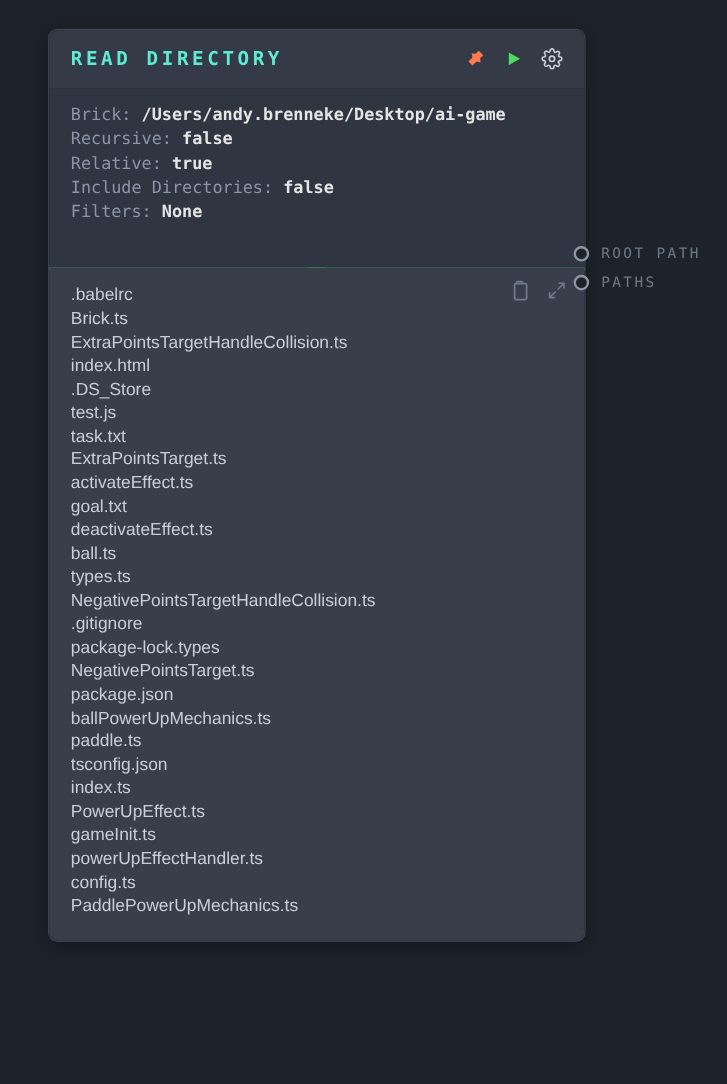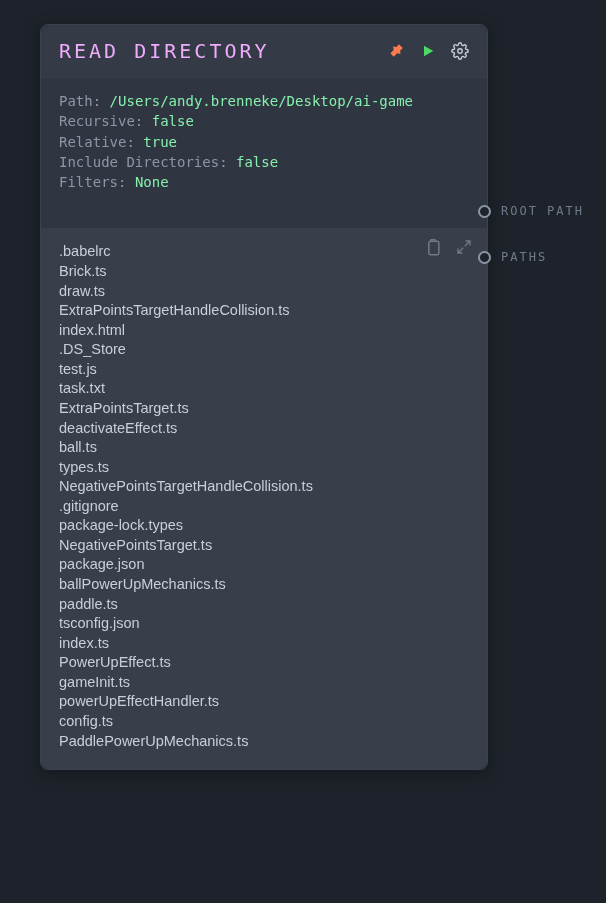--- a/index.html
+++ b/index.html
@@ -25,45 +25,45 @@
       display: flex;
       align-items: center;
       justify-content: space-between;
       padding: 14px 18px 16px 18px;
       background: #343a46;
       border-top-left-radius: 8px;
       border-top-right-radius: 8px;
     }
     .title {
       font-family: 'Menlo', 'Consolas', monospace;
-      font-size: 20px;
-      font-weight: 400;
+      font-size: 16px;
+      font-weight: 700;
       letter-spacing: 3px;
-      color: #f0abfc;
+      color: #5eead4;
     }
     .header-actions {
       display: flex;
       align-items: center;
       gap: 14px;
     }
     .icon-btn { cursor: pointer; display: flex; align-items: center; justify-content: center; width: 18px; height: 18px; }
     .pin-icon { color: #ff7a4f; }
     .run-icon { color: #4cd964; }
     .gear-icon { color: #c8cfd8; }
 
     .meta {
       padding: 12px 18px 36px 18px;
       background: #2f3541;
       font-family: 'Menlo', 'Consolas', monospace;
       font-size: 14px;
       line-height: 1.45;
     }
     .meta-row { white-space: pre; }
     .meta-key { color: #8c96a6; }
-    .meta-val { color: #86efac; }
+    .meta-val { color: #e5e5e5; font-weight: bold; }
 
     .divider-section {
       position: relative;
       height: 0;
     }
     .divider-line {
       border-top: 2px solid #4cd964;
       position: relative;
     }
     .triangle {
@@ -100,21 +100,21 @@
     }
     .file-item { white-space: nowrap; }
 
     
     .ports {
       position: absolute;
       left: 478px;
       top: 204px;
       display: flex;
       flex-direction: column;
-      gap: 32px;
+      gap: 10px;
     }
     .port {
       display: flex;
       align-items: center;
       gap: 10px;
     }
     .port-dot {
       width: 13px; height: 13px;
       border-radius: 50%;
       border: 2px solid #8c96a6;
@@ -148,21 +148,21 @@
       <span class="icon-btn gear-icon">
         <svg viewBox="0 0 24 24" width="18" height="18" fill="none" stroke="currentColor" stroke-width="1.8">
             <circle cx="12" cy="12" r="3"></circle>
             <path d="M19.4 15a1.7 1.7 0 0 0 .34 1.87l.06.06a2 2 0 1 1-2.83 2.83l-.06-.06a1.7 1.7 0 0 0-1.87-.34 1.7 1.7 0 0 0-1 1.56V21a2 2 0 1 1-4 0v-.09a1.7 1.7 0 0 0-1.11-1.56 1.7 1.7 0 0 0-1.87.34l-.06.06a2 2 0 1 1-2.83-2.83l.06-.06a1.7 1.7 0 0 0 .34-1.87 1.7 1.7 0 0 0-1.56-1H3a2 2 0 1 1 0-4h.09a1.7 1.7 0 0 0 1.56-1.11 1.7 1.7 0 0 0-.34-1.87l-.06-.06a2 2 0 1 1 2.83-2.83l.06.06a1.7 1.7 0 0 0 1.87.34h.01a1.7 1.7 0 0 0 1-1.56V3a2 2 0 1 1 4 0v.09a1.7 1.7 0 0 0 1 1.56 1.7 1.7 0 0 0 1.87-.34l.06-.06a2 2 0 1 1 2.83 2.83l-.06.06a1.7 1.7 0 0 0-.34 1.87v.01a1.7 1.7 0 0 0 1.56 1H21a2 2 0 1 1 0 4h-.09a1.7 1.7 0 0 0-1.56 1z"></path>
           </svg>
       </span>
     </div>
   </div>
 
   <div class="meta">
-    <div class="meta-row"><span class="meta-key">Path:</span> <span class="meta-val">/Users/andy.brenneke/Desktop/ai-game</span></div>
+    <div class="meta-row"><span class="meta-key">Brick:</span> <span class="meta-val">/Users/andy.brenneke/Desktop/ai-game</span></div>
     <div class="meta-row"><span class="meta-key">Recursive:</span> <span class="meta-val">false</span></div>
     <div class="meta-row"><span class="meta-key">Relative:</span> <span class="meta-val">true</span></div>
     <div class="meta-row"><span class="meta-key">Include Directories:</span> <span class="meta-val">false</span></div>
     <div class="meta-row"><span class="meta-key">Filters:</span> <span class="meta-val">None</span></div>
   </div>
 
   <div class="divider-section">
     <div class="divider-line"></div>
     <div class="triangle"></div>
   </div>
@@ -177,27 +177,28 @@
       </span>
       <span class="body-icon">
         <svg viewBox="0 0 24 24" width="18" height="18" fill="none" stroke="currentColor" stroke-width="1.8">
             <path d="M14 4h6v6M10 20H4v-6M20 4l-7 7M4 20l7-7"></path>
           </svg>
       </span>
     </div>
     <div class="file-list" id="file-list">
         <div class="file-item">.babelrc</div>
         <div class="file-item">Brick.ts</div>
-        <div class="file-item">draw.ts</div>
         <div class="file-item">ExtraPointsTargetHandleCollision.ts</div>
         <div class="file-item">index.html</div>
         <div class="file-item">.DS_Store</div>
         <div class="file-item">test.js</div>
         <div class="file-item">task.txt</div>
         <div class="file-item">ExtraPointsTarget.ts</div>
+        <div class="file-item">activateEffect.ts</div>
+        <div class="file-item">goal.txt</div>
         <div class="file-item">deactivateEffect.ts</div>
         <div class="file-item">ball.ts</div>
         <div class="file-item">types.ts</div>
         <div class="file-item">NegativePointsTargetHandleCollision.ts</div>
         <div class="file-item">.gitignore</div>
         <div class="file-item">package-lock.types</div>
         <div class="file-item">NegativePointsTarget.ts</div>
         <div class="file-item">package.json</div>
         <div class="file-item">ballPowerUpMechanics.ts</div>
         <div class="file-item">paddle.ts</div>

